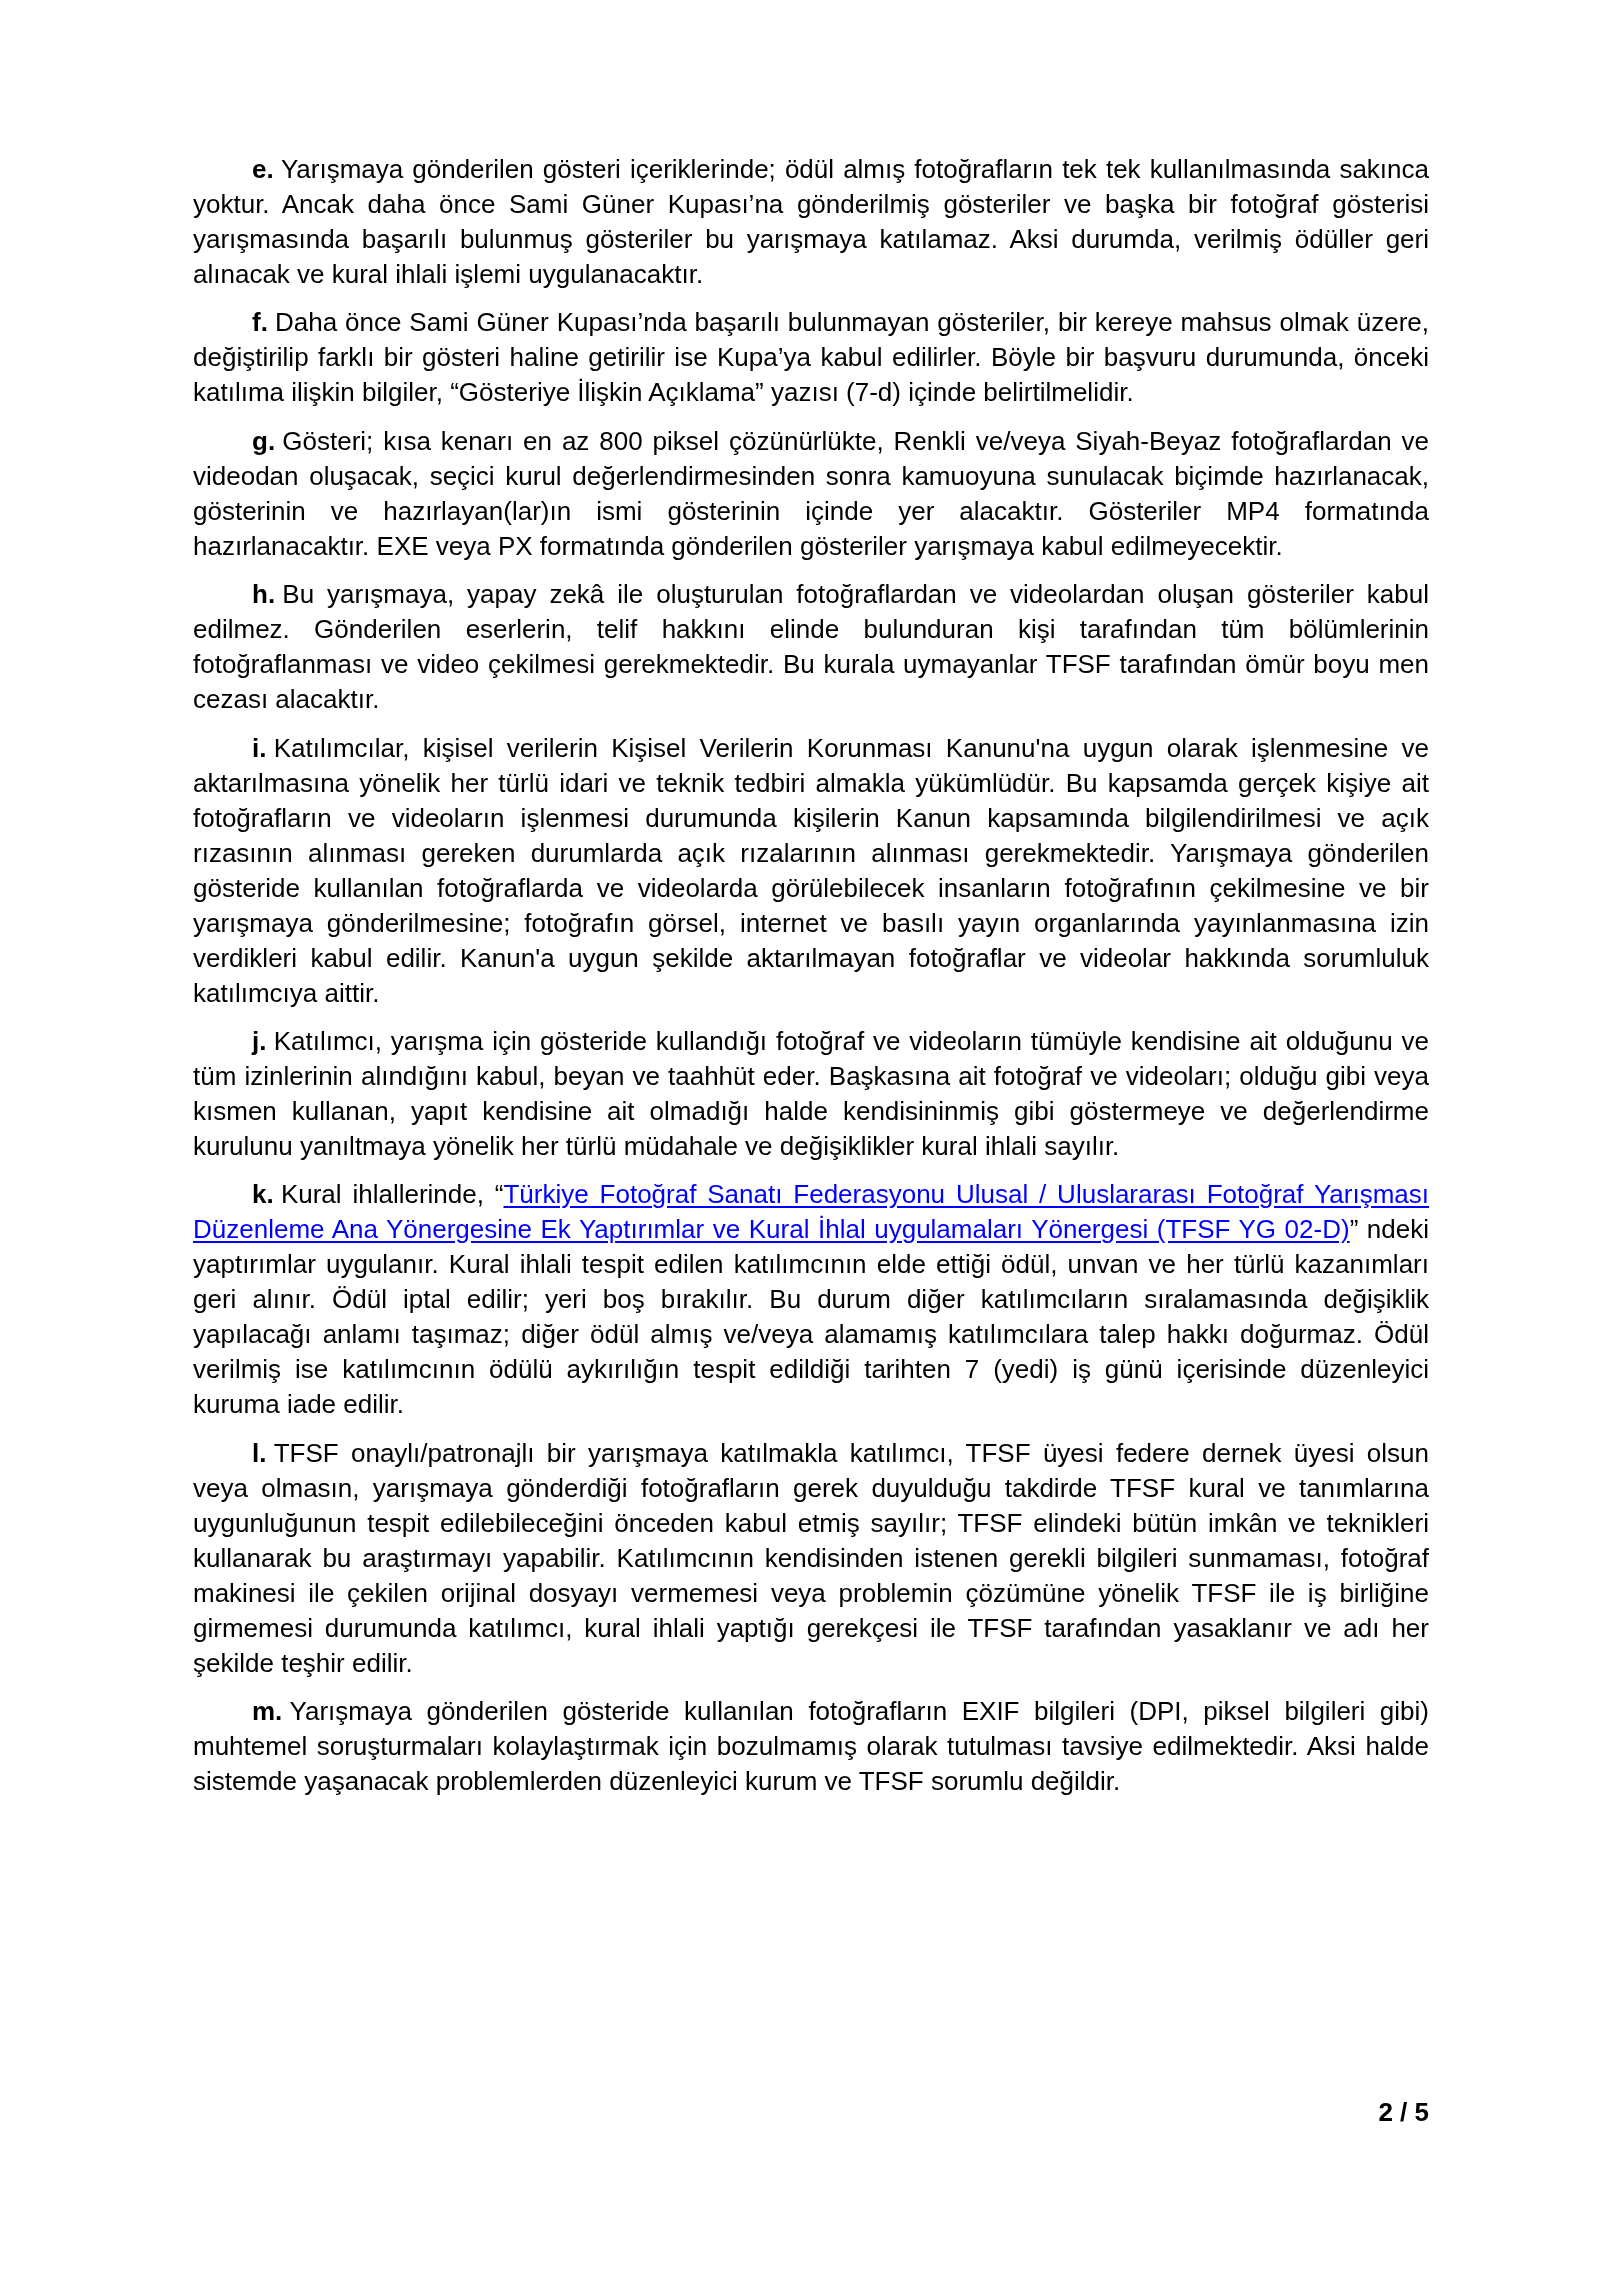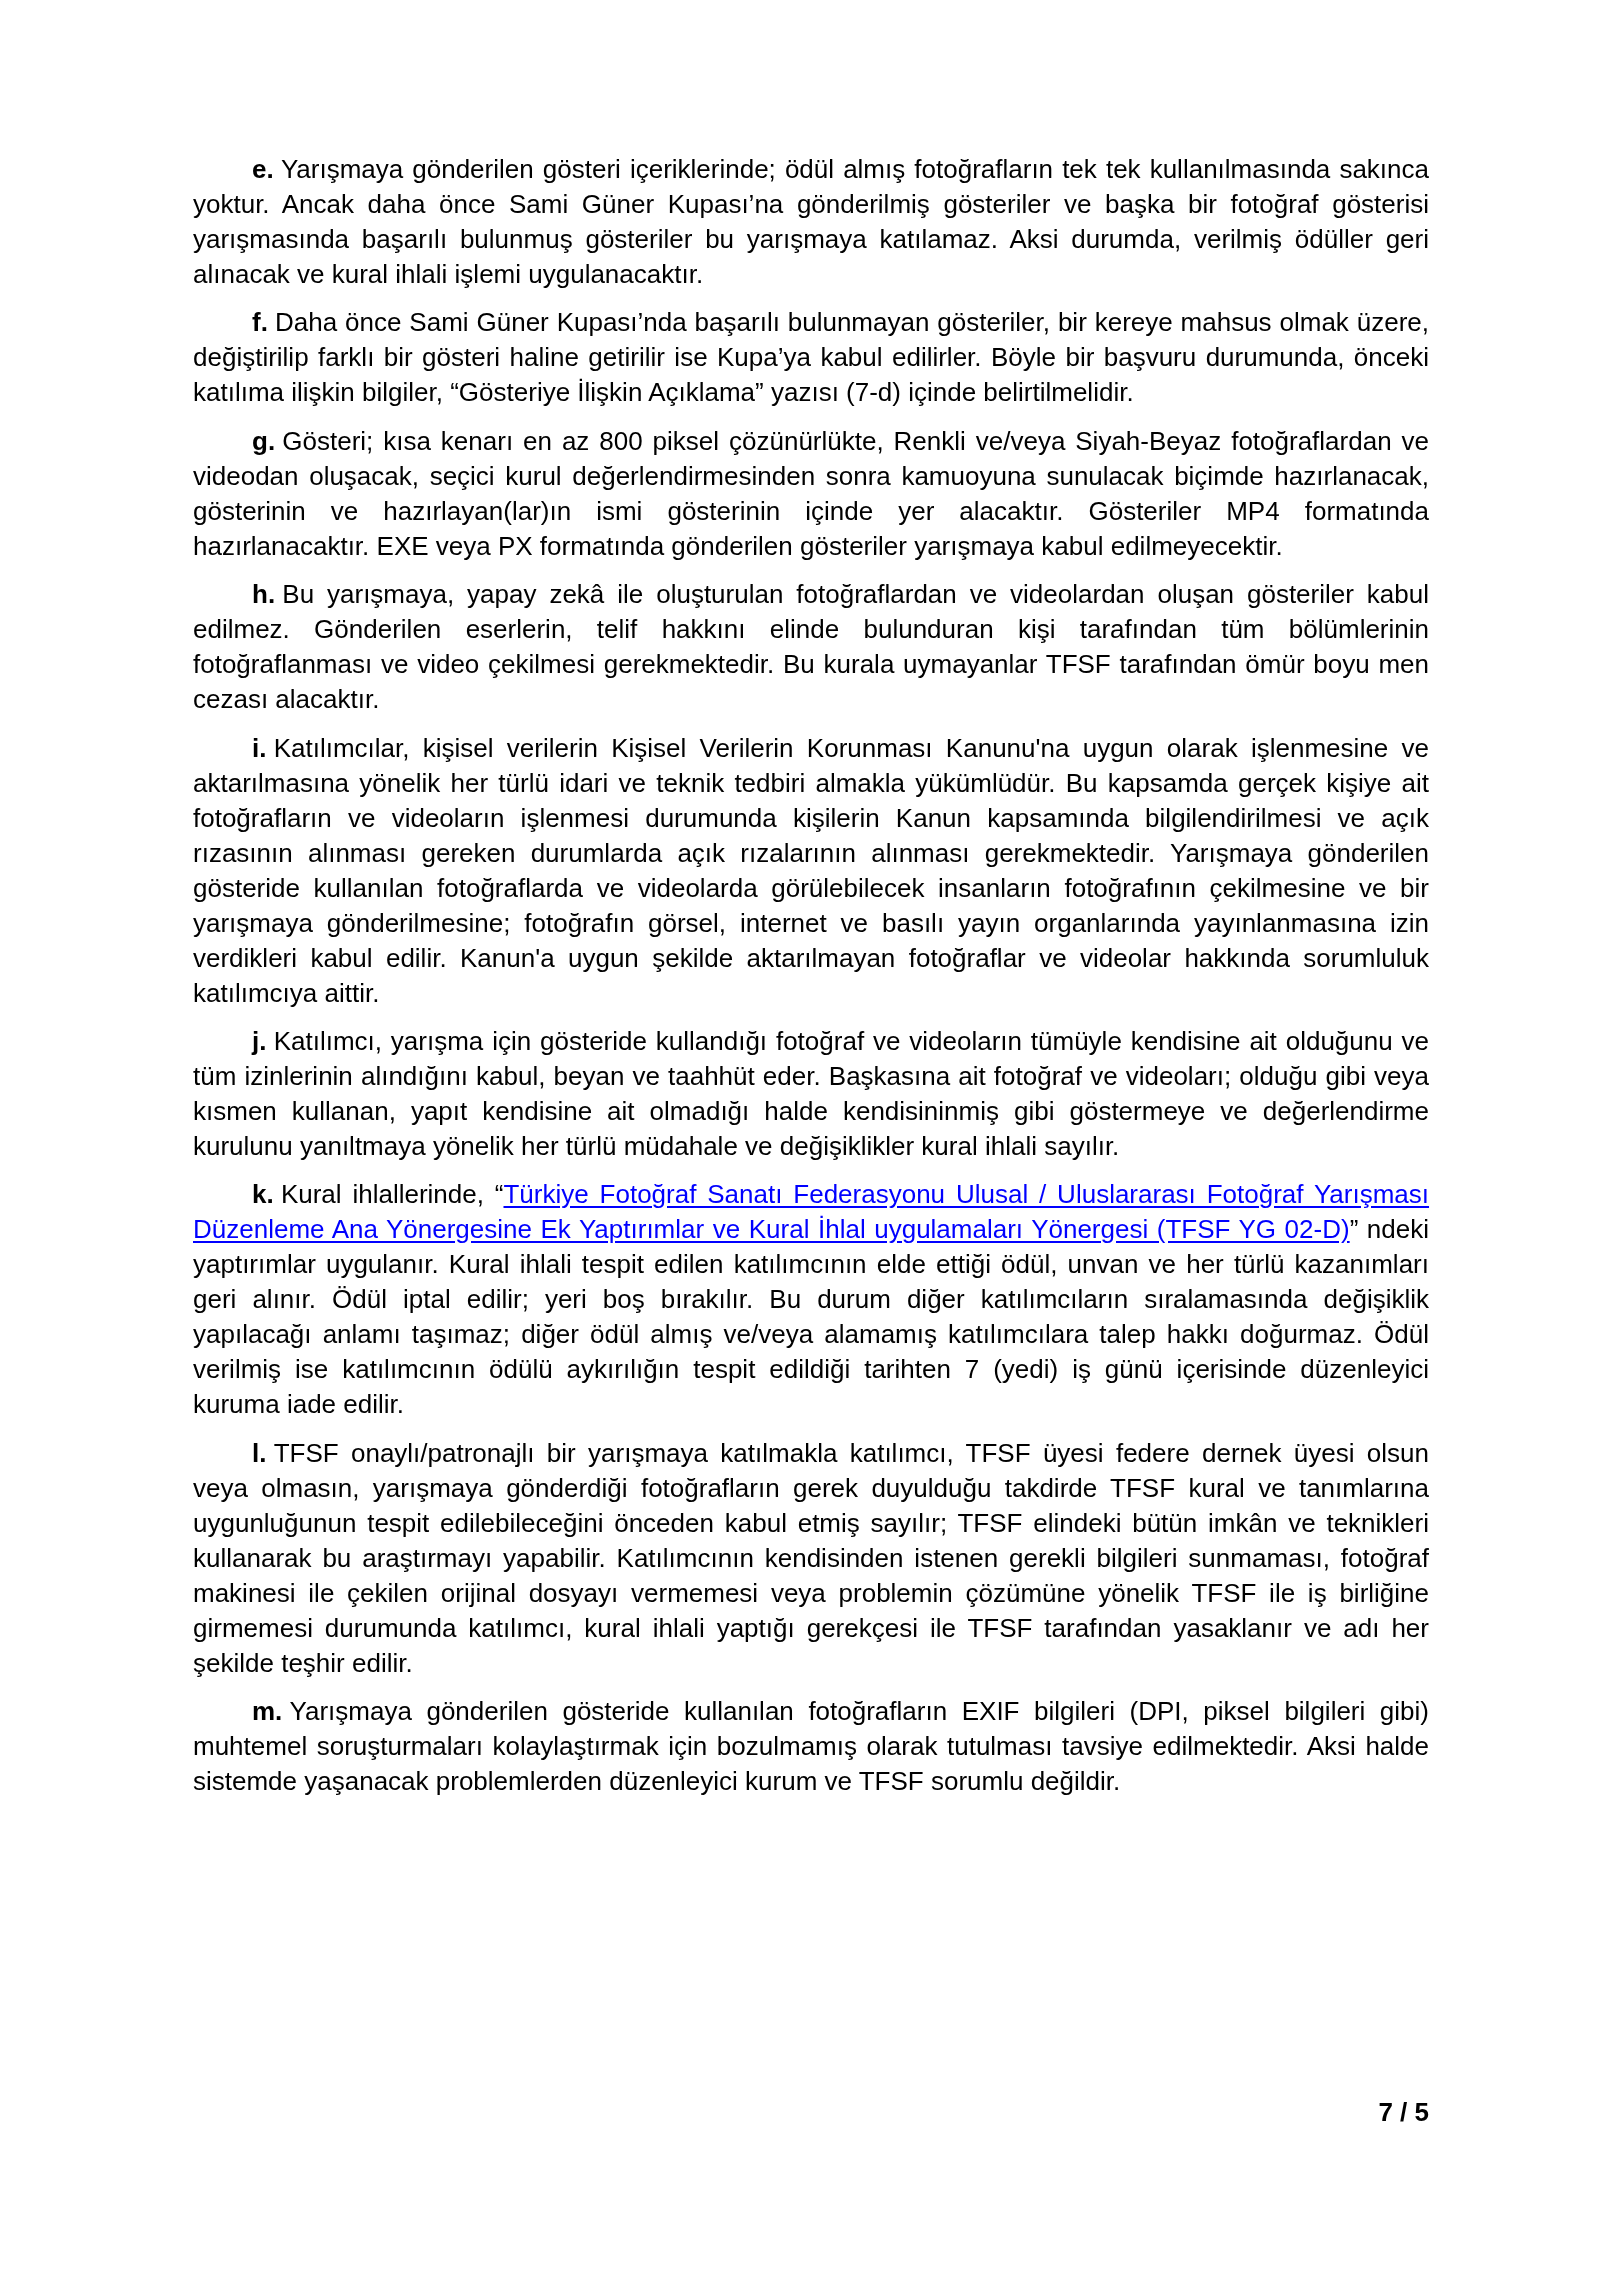--- a/index.html
+++ b/index.html
@@ -49,14 +49,14 @@
   <p class="para"><span class="label">j.</span><span>Katılımcı, yarışma için gösteride kullandığı fotoğraf ve videoların tümüyle kendisine ait olduğunu ve tüm izinlerinin alındığını kabul, beyan ve taahhüt eder. Başkasına ait fotoğraf ve videoları; olduğu gibi veya kısmen kullanan, yapıt kendisine ait olmadığı halde kendisininmiş gibi göstermeye ve değerlendirme kurulunu yanıltmaya yönelik her türlü müdahale ve değişiklikler kural ihlali sayılır.</span></p>
 
   <p class="para"><span class="label">k.</span><span>Kural ihlallerinde, “</span><a class="link" href="#">Türkiye Fotoğraf Sanatı Federasyonu Ulusal / Uluslararası Fotoğraf Yarışması Düzenleme Ana Yönergesine Ek Yaptırımlar ve Kural İhlal uygulamaları Yönergesi (TFSF YG 02-D)</a><span>” ndeki yaptırımlar uygulanır. Kural ihlali tespit edilen katılımcının elde ettiği ödül, unvan ve her türlü kazanımları geri alınır. Ödül iptal edilir; yeri boş bırakılır. Bu durum diğer katılımcıların sıralamasında değişiklik yapılacağı anlamı taşımaz; diğer ödül almış ve/veya alamamış katılımcılara talep hakkı doğurmaz. Ödül verilmiş ise katılımcının ödülü aykırılığın tespit edildiği tarihten 7 (yedi) iş günü içerisinde düzenleyici kuruma iade edilir.</span></p>
 
   <p class="para"><span class="label">l.</span><span>TFSF onaylı/patronajlı bir yarışmaya katılmakla katılımcı, TFSF üyesi federe dernek üyesi olsun veya olmasın, yarışmaya gönderdiği fotoğrafların gerek duyulduğu takdirde TFSF kural ve tanımlarına uygunluğunun tespit edilebileceğini önceden kabul etmiş sayılır; TFSF elindeki bütün imkân ve teknikleri kullanarak bu araştırmayı yapabilir. Katılımcının kendisinden istenen gerekli bilgileri sunmaması, fotoğraf makinesi ile çekilen orijinal dosyayı vermemesi veya problemin çözümüne yönelik TFSF ile iş birliğine girmemesi durumunda katılımcı, kural ihlali yaptığı gerekçesi ile TFSF tarafından yasaklanır ve adı her şekilde teşhir edilir.</span></p>
 
   <p class="para"><span class="label">m.</span><span>Yarışmaya gönderilen gösteride kullanılan fotoğrafların EXIF bilgileri (DPI, piksel bilgileri gibi) muhtemel soruşturmaları kolaylaştırmak için bozulmamış olarak tutulması tavsiye edilmektedir. Aksi halde sistemde yaşanacak problemlerden düzenleyici kurum ve TFSF sorumlu değildir.</span></p>
 
 </div>
 
-<div class="pagenum">7 / 5</div>
+<div class="pagenum">2 / 5</div>
 
 
 </body></html>

